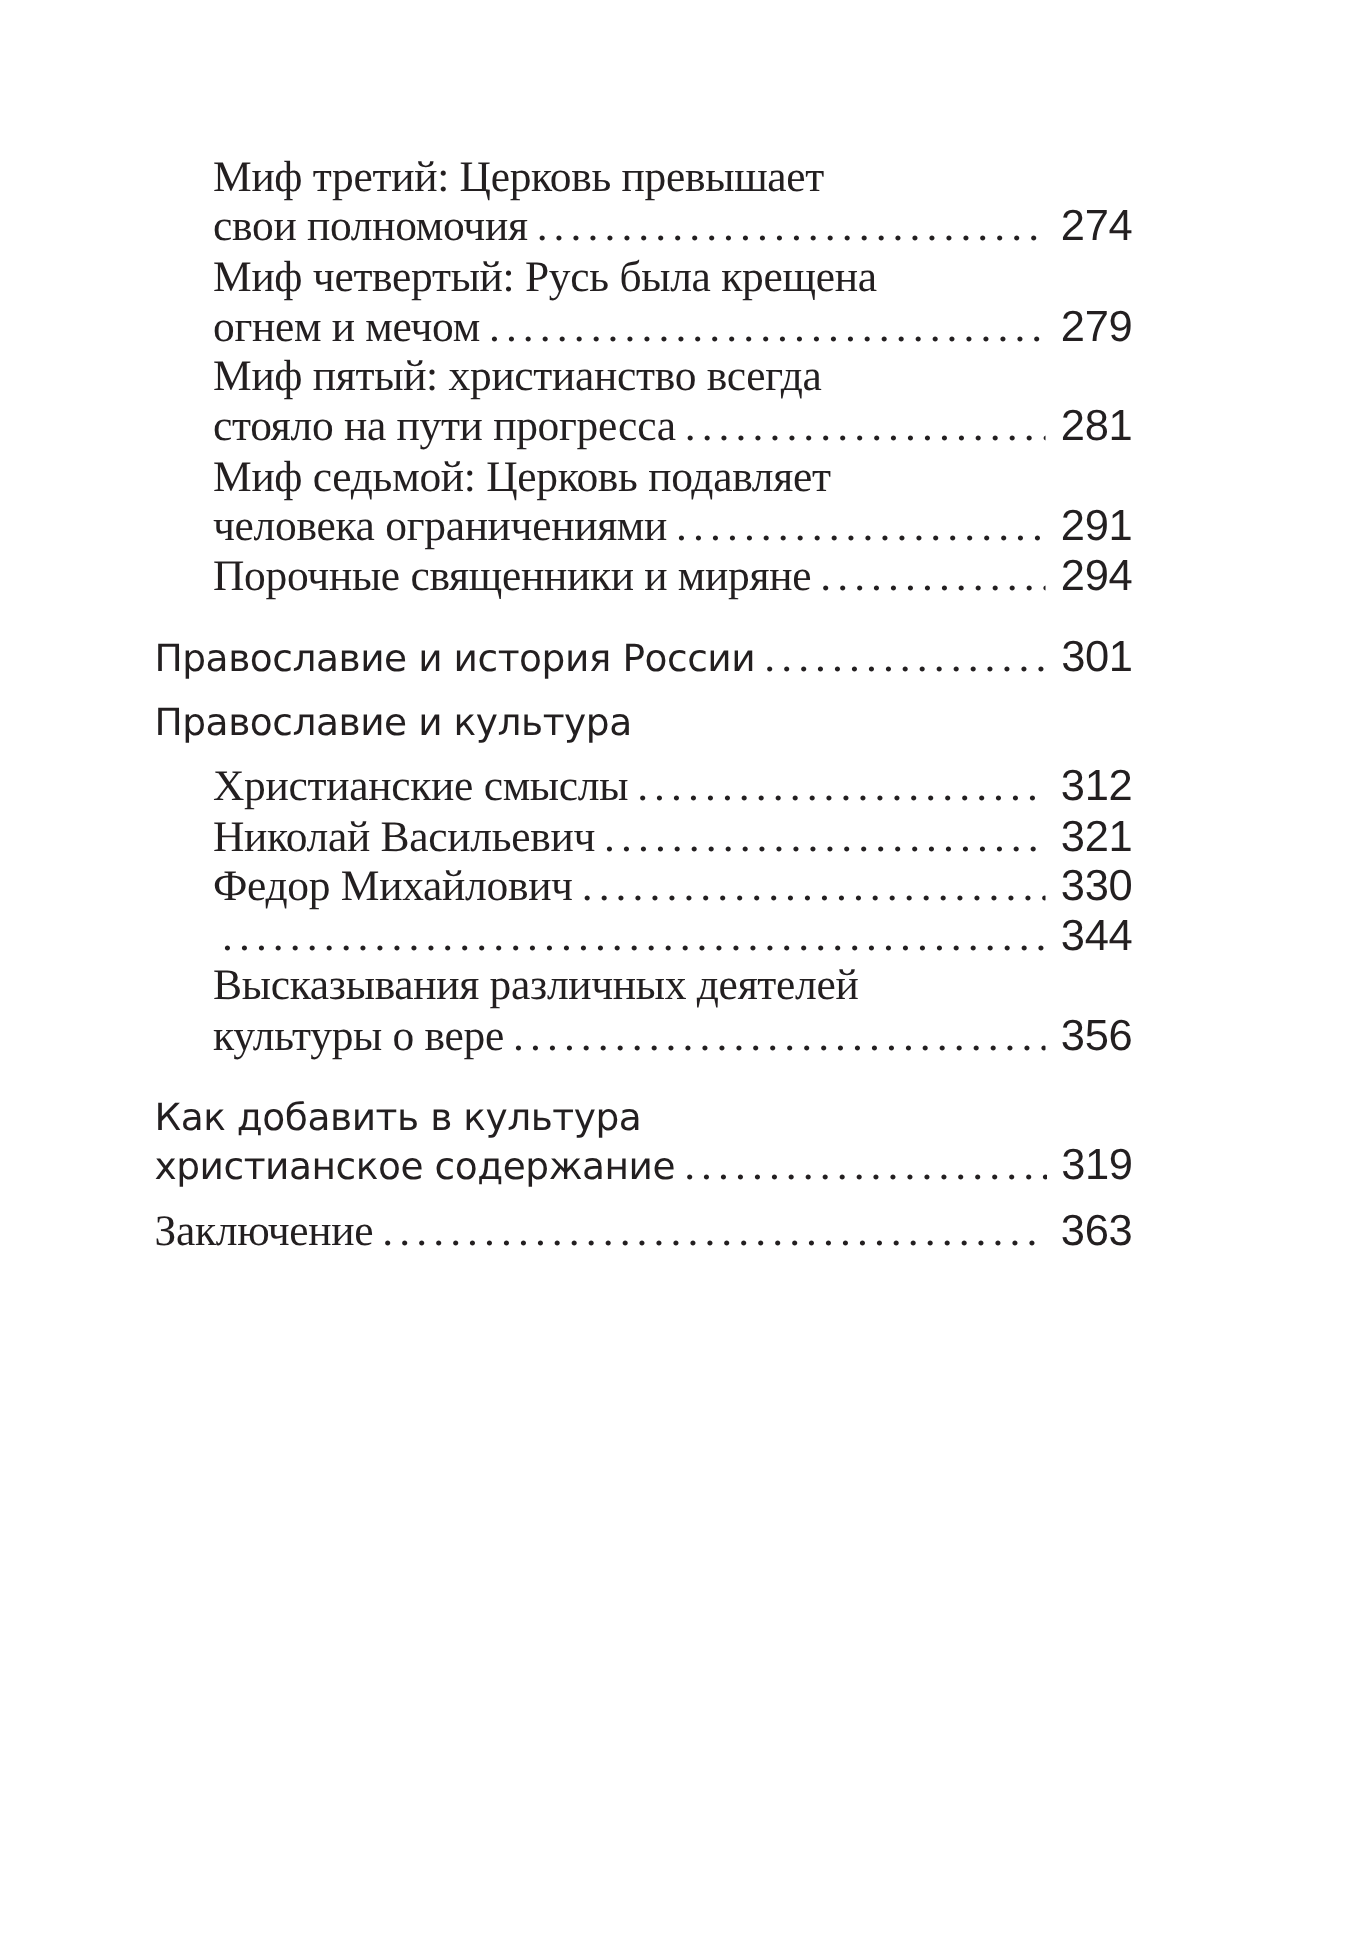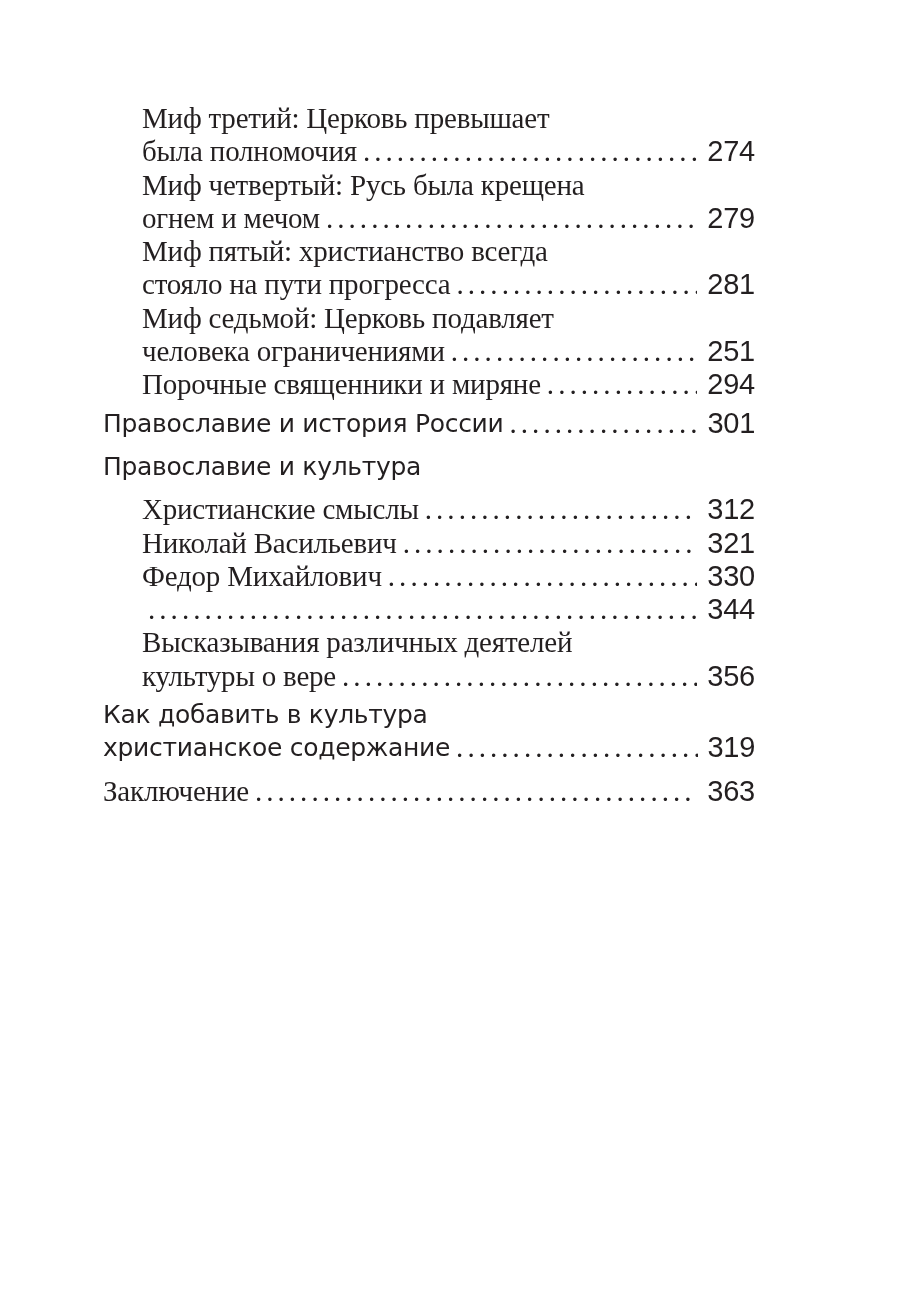--- a/index.html
+++ b/index.html
@@ -7,34 +7,34 @@
     .toc { position: absolute; left: 103px; top: 102px; width: 652px; }
     .entry { position: relative; }
     .serif { font-family: "Liberation Serif", "DejaVu Serif", serif; font-size: 29px; line-height: 33.3px; letter-spacing: -0.2px; }
     .sans { font-family: "DejaVu Sans", "Liberation Sans", sans-serif; font-size: 25px; line-height: 33.3px; font-weight: normal; letter-spacing: -0.3px; }
     .sub { padding-left: 39px; }
     .line { display: flex; align-items: center; white-space: nowrap; }
     .line .txt { flex: 0 0 auto; }
     .line .dots { flex: 1 1 auto; overflow: hidden; font-family: "Liberation Serif", serif; font-size: 29px; letter-spacing: 4.6px; padding-left: 6px; }
     .line .dots::before { content: ". . . . . . . . . . . . . . . . . . . . . . . . . . . . . . . . . . . . . . . . . . . . . . . . . . . . . . . . . . . . . . . . . . . . . . . . . . . . . . . . . . . . ."; letter-spacing: -1.6px; word-spacing: 0; }
     .line .pg { flex: 0 0 auto; font-family: Liberation Sans, sans-serif; font-size: 29px; padding-left: 10px; }
-    .gap-top { margin-top: 5px; }
+    .gap-top { margin-top: 20px; }
     .gap-top-sm { margin-top: 10px; }
   </style>
 </head>
 <body>
 
 <div class="toc">
 
   <div class="entry serif sub">
     <div class="line">
         <span class="txt">Миф третий: Церковь превышает</span>
       </div>
     <div class="line">
-        <span class="txt">была полномочия</span>
+        <span class="txt">свои полномочия</span>
         <span class="dots"></span>
         <span class="pg">274</span>
       </div>
   </div>
 
   <div class="entry serif sub">
     <div class="line">
         <span class="txt">Миф четвертый: Русь была крещена</span>
       </div>
     <div class="line">
@@ -56,21 +56,21 @@
   </div>
 
 
   <div class="entry serif sub">
     <div class="line">
         <span class="txt">Миф седьмой: Церковь подавляет</span>
       </div>
     <div class="line">
         <span class="txt">человека ограничениями</span>
         <span class="dots"></span>
-        <span class="pg">251</span>
+        <span class="pg">291</span>
       </div>
   </div>
 
   <div class="entry serif sub">
     <div class="line">
         <span class="txt">Порочные священники и миряне</span>
         <span class="dots"></span>
         <span class="pg">294</span>
       </div>
   </div>

